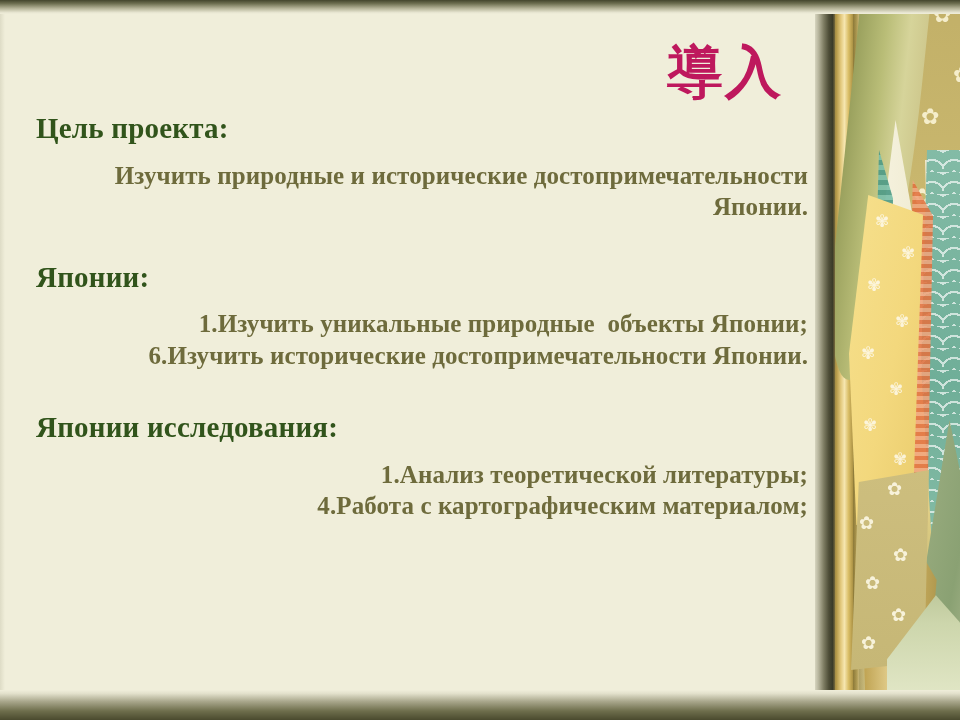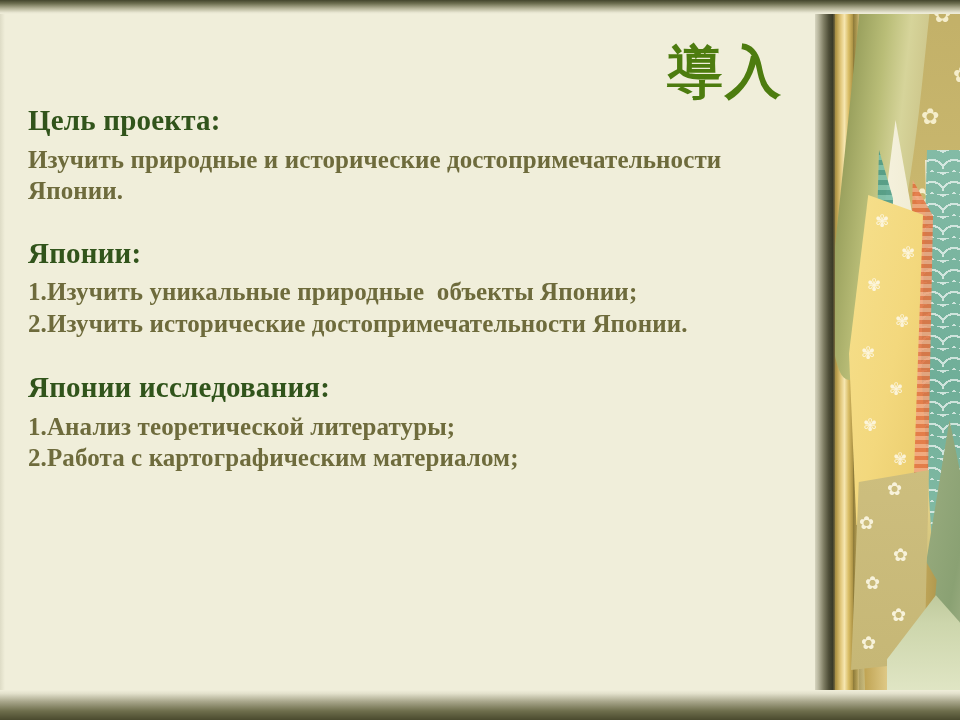--- a/index.html
+++ b/index.html
@@ -224,50 +224,51 @@
     clip-path: polygon(0% 0%, 100% 0%, 100% 30%, 12% 100%);
     opacity: .9;
   }
 
   
   .title {
     position: absolute;
     left: 640px; top: 44px;
     width: 170px;
     text-align: center;
-    color: #4d7c0f;
+    color: #be185d;
     font-size: 56px;
     font-weight: bold;
     letter-spacing: 2px;
     line-height: 1;
     z-index: 3;
     font-family: "DejaVu Sans", "Liberation Sans", sans-serif;
   }
   .body-block {
     position: absolute;
     left: 28px; top: 104px;
     width: 780px;
     z-index: 3;
   }
   .heading {
     color: #31541b;
     font-size: 29px;
     font-weight: bold;
     line-height: 1.16;
-    margin: 0;
+    margin: 8px;
     letter-spacing: .2px;
   }
   .para {
     color: #6e6b3c;
     font-size: 25px;
     font-weight: bold;
     line-height: 1.26;
     margin: 0;
     letter-spacing: .1px;
     white-space: pre-wrap;
+    text-align: right;
   }
   .gap-sm { height: 6px; }
   .gap-md { height: 30px; }
   .gap-lg { height: 32px; }
 </style>
 </head>
 <body>
 
 <div id="slide">
 
@@ -334,26 +335,26 @@
 
     <p class="heading">Цель проекта:</p>
     <div class="gap-sm"></div>
     <p class="para">Изучить природные и исторические достопримечательности Японии.</p>
 
     <div class="gap-md"></div>
 
     <p class="heading">Японии:</p>
     <div class="gap-sm"></div>
     <p class="para">1.Изучить уникальные природные  объекты Японии;</p>
-    <p class="para">2.Изучить исторические достопримечательности Японии.</p>
+    <p class="para">6.Изучить исторические достопримечательности Японии.</p>
 
     <div class="gap-lg"></div>
 
     <p class="heading">Японии исследования:</p>
     <div class="gap-sm"></div>
     <p class="para">1.Анализ теоретической литературы;</p>
-    <p class="para">2.Работа с картографическим материалом;</p>
+    <p class="para">4.Работа с картографическим материалом;</p>
   </div>
 
   <div class="edge-top"></div>
   <div class="edge-bottom"></div>
   <div class="edge-left"></div>
 </div>
 
 </body></html>

